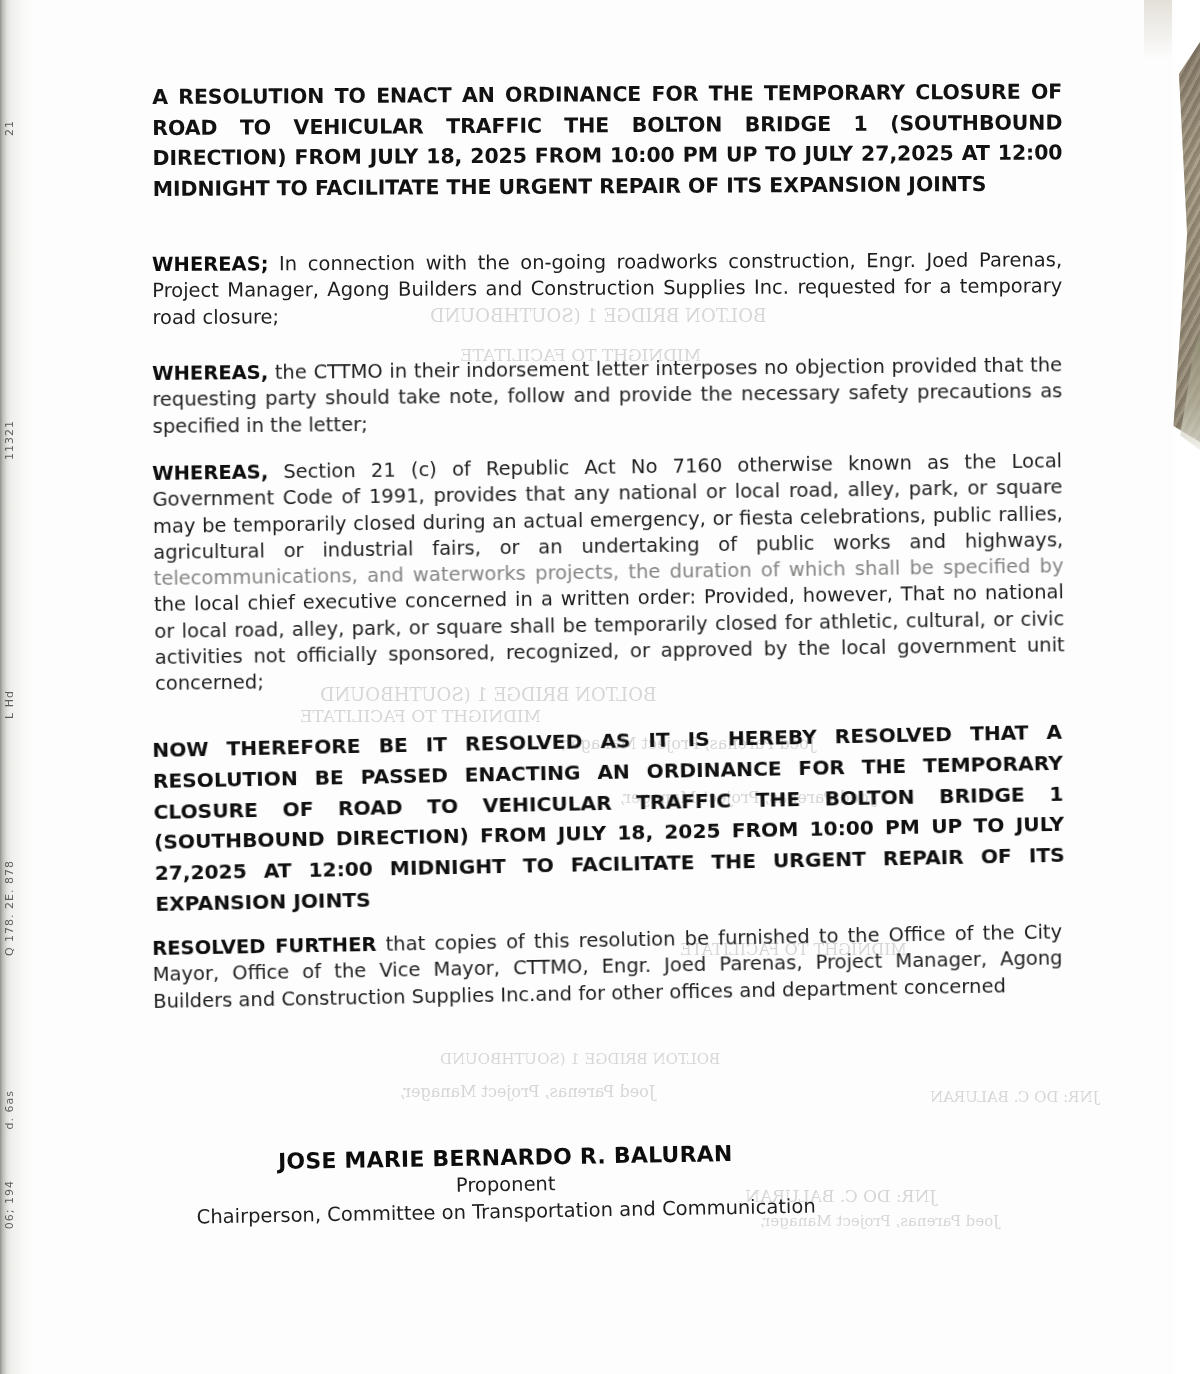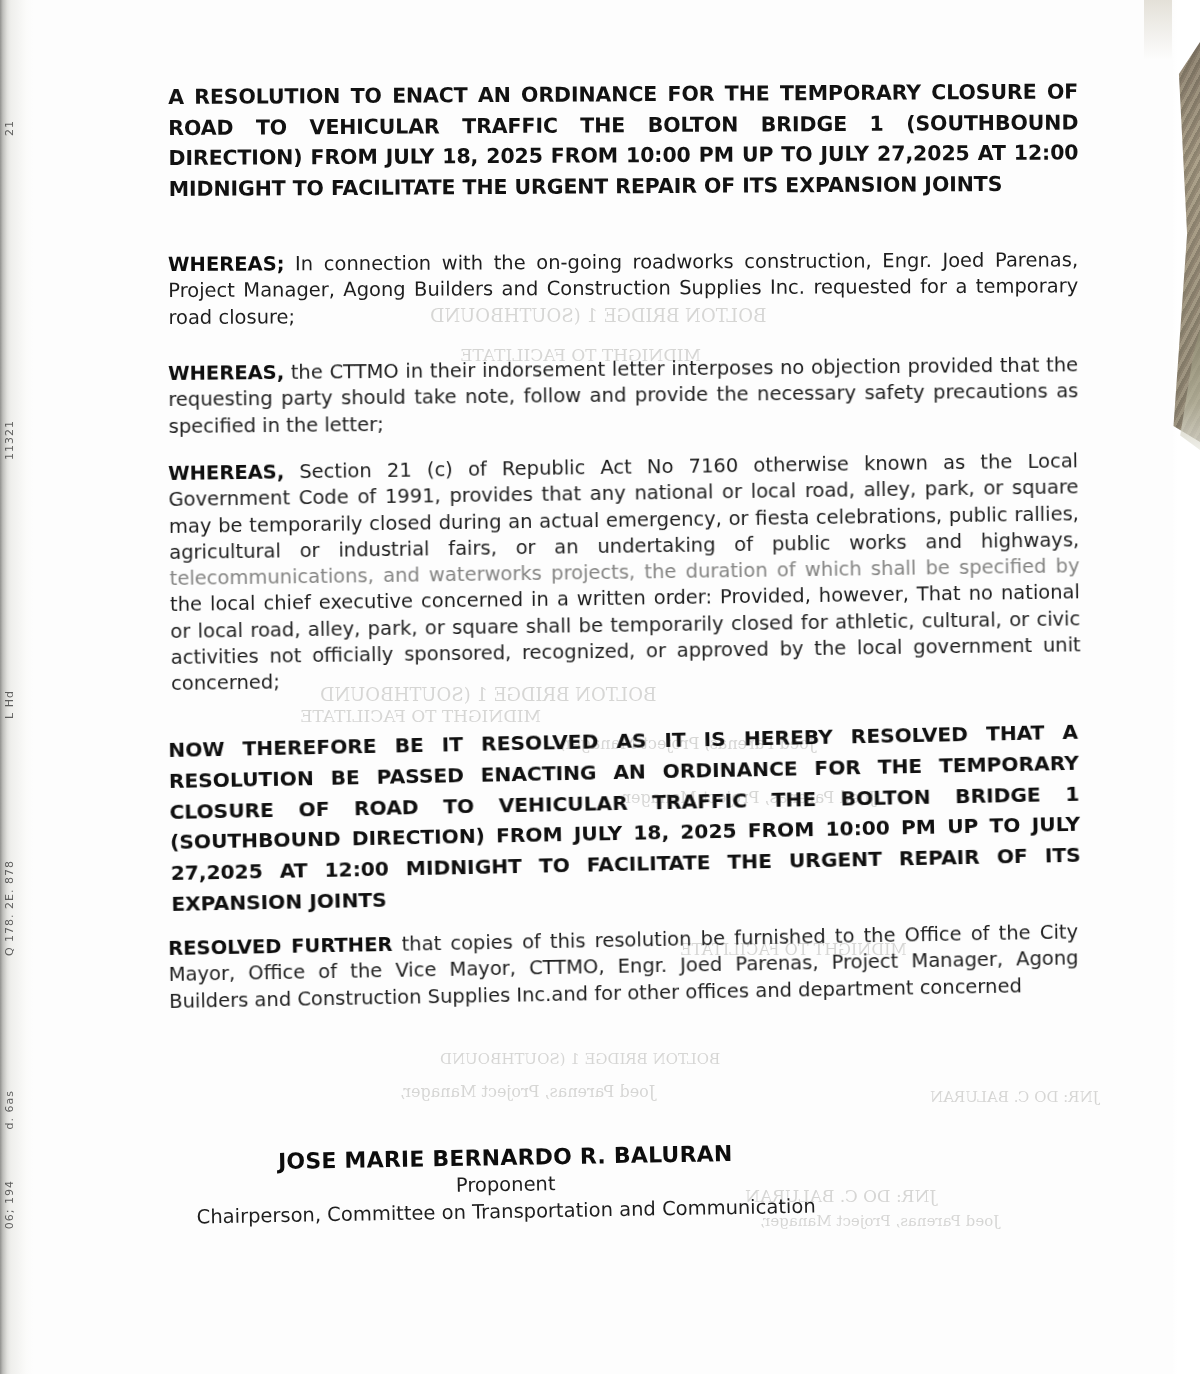--- a/index.html
+++ b/index.html
@@ -96,21 +96,21 @@
     color: #7e7d79;
     opacity: 0.30;
     transform: scaleX(-1);
     white-space: nowrap;
     filter: blur(0.4px);
   }
 
   
   .doc {
     position: absolute;
-    left: 168px;
+    left: 152px;
     top: 0;
     width: 910px;
     height: 1374px;
   }
 
   .blk { position: absolute; width: 910px; }
 
   .heading {
     font-weight: bold;
     font-size: 20.5px;

